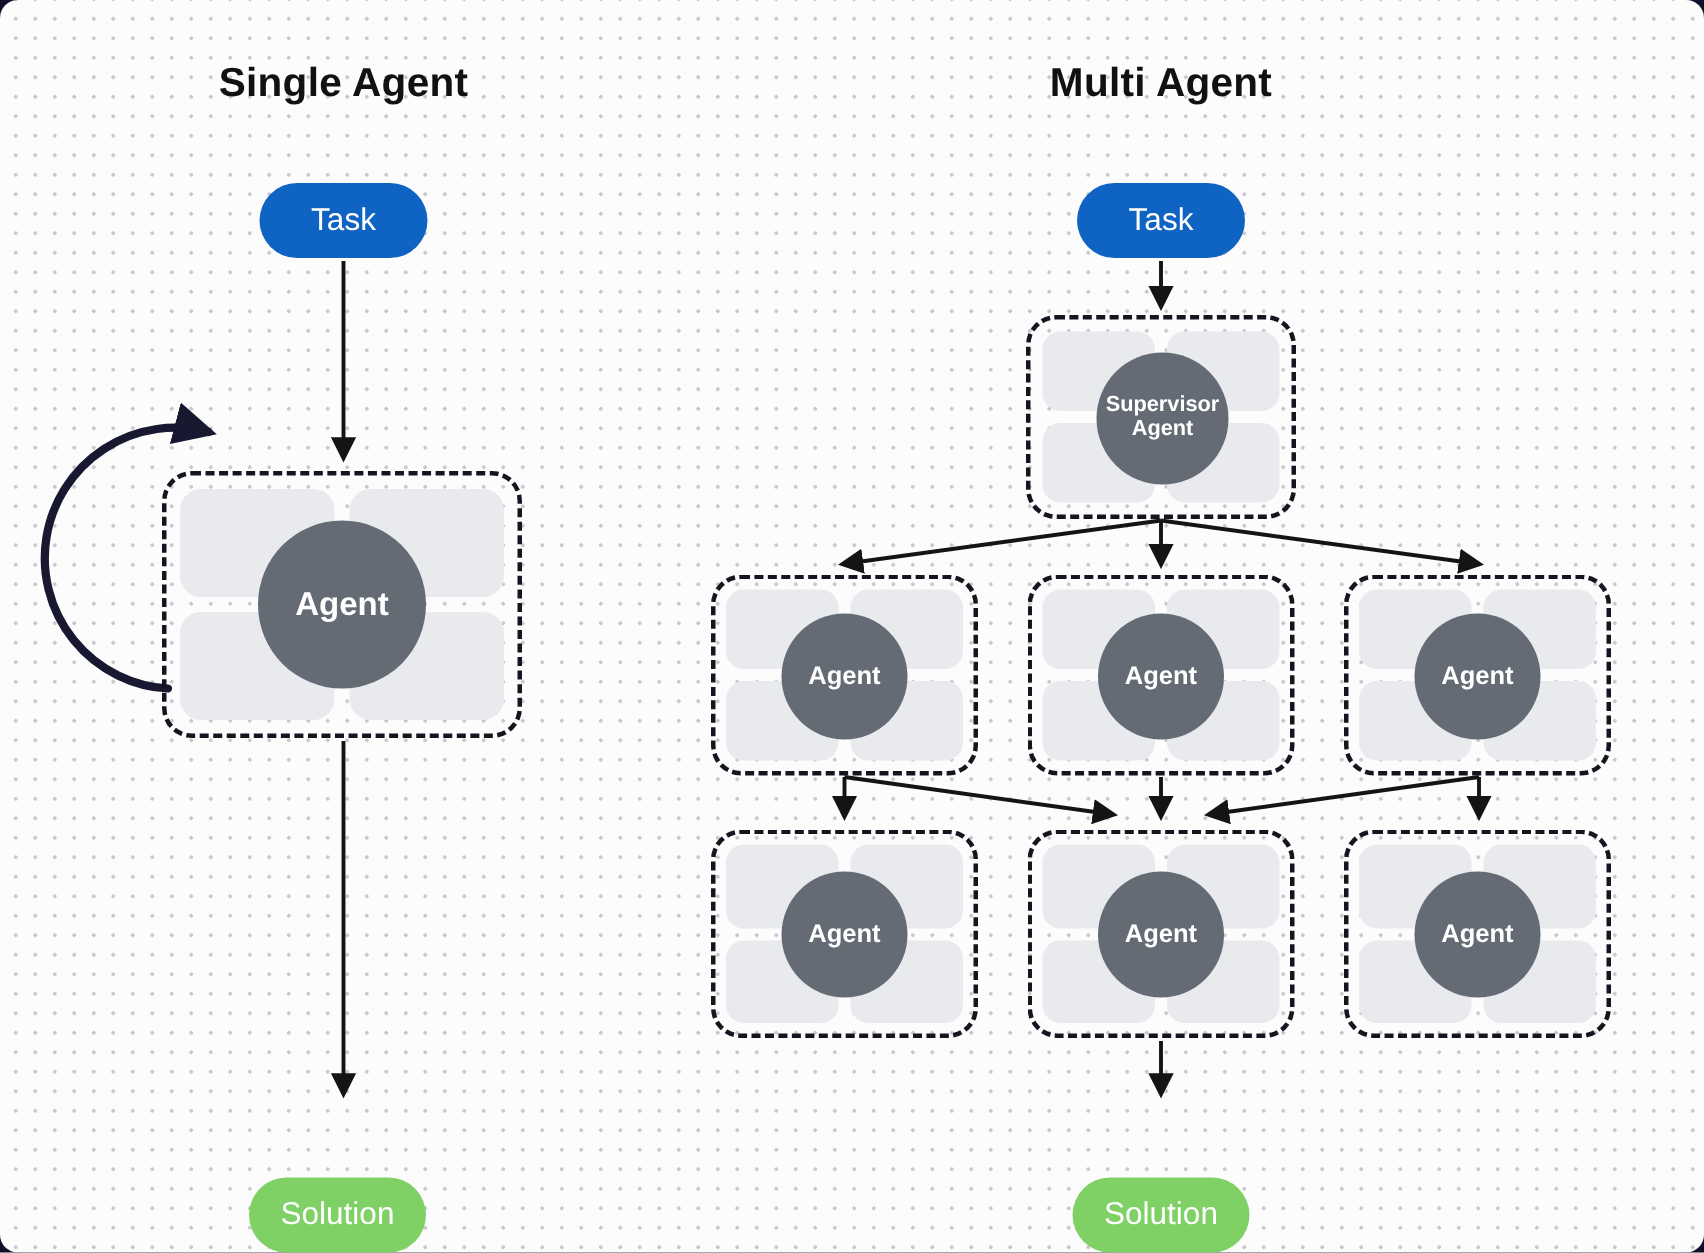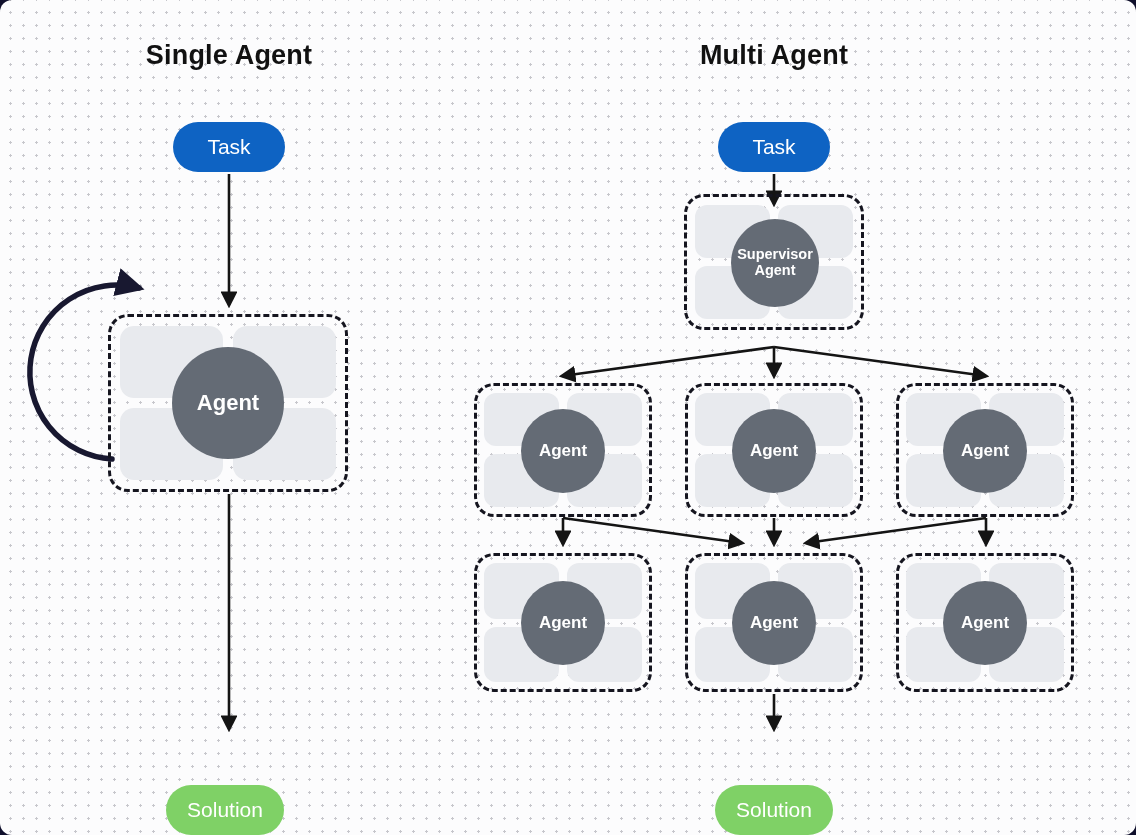--- a/index.html
+++ b/index.html
@@ -91,21 +91,21 @@
       <div class="tile"></div>
       <div class="tile"></div>
     </div>
     <div class="circle" style="left:61px;top:30px;width:112px;height:112px;font-size:22px;">Agent</div>
   </div>
 
   <div class="pill green" style="left:166px;top:737px;width:118px;height:50px;">Solution</div>
 
   <div class="pill blue" style="left:718px;top:122px;width:112px;height:50px;">Task</div>
 
-  <div class="abox" style="left:684px;top:194px;width:180px;height:136px;text-decoration:underline;">
+  <div class="abox" style="left:684px;top:210px;width:180px;height:136px;text-decoration:underline;">
     <div class="tiles" style="inset:8px;gap:8px;">
       <div class="tile" style="border-radius:12px;"></div>
       <div class="tile" style="border-radius:12px;"></div>
       <div class="tile" style="border-radius:12px;"></div>
       <div class="tile" style="border-radius:12px;"></div>
     </div>
     <div class="circle" style="left:44px;top:22px;width:88px;height:88px;font-size:14.5px;">
       <span>Supervisor</span>
       <span>Agent</span>
     </div>

